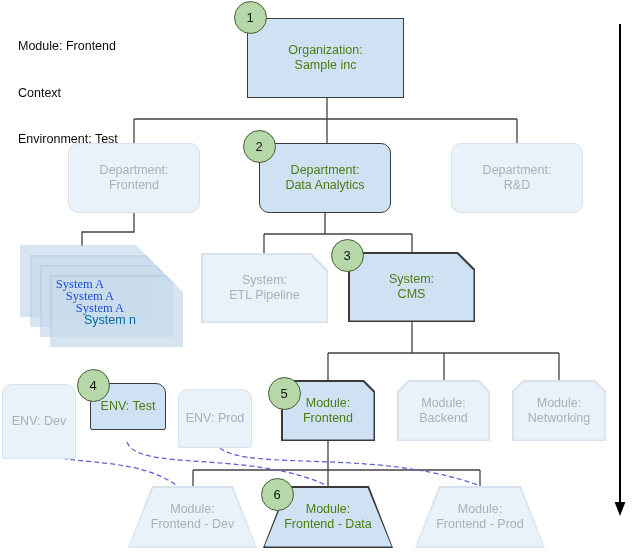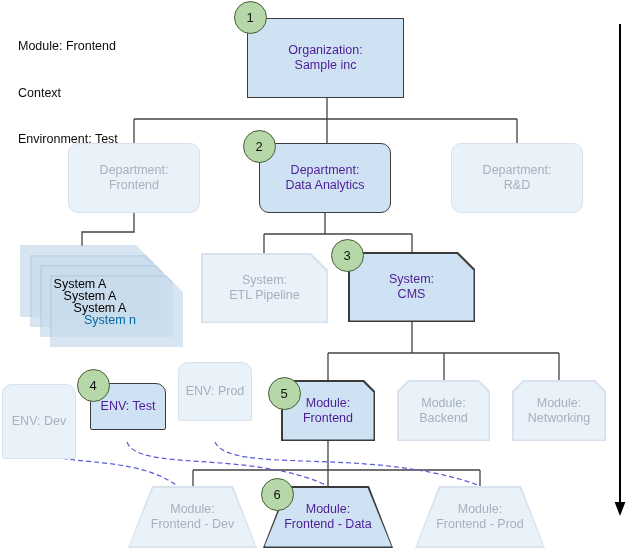--- a/index.html
+++ b/index.html
@@ -16,21 +16,21 @@
     font-size:12.5px;line-height:15.5px;color:#0d0d0d;white-space:pre;
   }
 
   
   .node{position:absolute;z-index:1;}
   .node .txt{
     position:absolute;inset:0;z-index:2;
     display:flex;flex-direction:column;justify-content:center;align-items:center;
     text-align:center;font-size:12.5px;line-height:15px;
   }
-  .active .txt{color:#4c1d95;}
+  .active .txt{color:#4d7c0f;}
   .faded  .txt{color:#a7b1bc;}
 
   
   .rect{background:#cfe2f3;border:1.6px solid #3b3b3b;box-sizing:border-box;}
 
   
   .round{border-radius:10px;box-sizing:border-box;}
   .round.active{background:#cfe2f3;border:1.6px solid #3b3b3b;}
   .round.faded {background:#e9f1f9;border:1px solid #d7e2ee;}
 
@@ -63,21 +63,21 @@
   
   .trap .bg,.trap .fg{
     clip-path:polygon(24px 0,calc(100% - 24px) 0,100% 100%,0 100%);
   }
 
   
   .stacktxt{
     position:absolute;z-index:2;font-size:12.5px;white-space:nowrap;
     transform:translateX(-50%);
   }
-  .stacktxt.light{color:#000000;}
+  .stacktxt.light{color:#1d4ed8;font-family:Liberation Serif, serif;}
   .stacktxt.dark{color:#0369a1;}
 
   
   .badge{
     position:absolute;z-index:3;width:33px;height:33px;border-radius:50%;
     background:#b6d7a8;border:1.5px solid #445c33;box-sizing:border-box;
     display:flex;align-items:center;justify-content:center;
     font-size:13px;color:#111;
   }
 </style>
@@ -181,21 +181,21 @@
   <div class="node env faded" style="left:2px;top:384px;width:74px;height:75px;">
     <div class="txt">
       <span>ENV: Dev</span>
     </div>
   </div>
   <div class="node env active" style="left:90px;top:383px;width:76px;height:47px;">
     <div class="txt">
       <span>ENV: Test</span>
     </div>
   </div>
-  <div class="node env faded" style="left:178px;top:362px;width:74px;height:59px;">
+  <div class="node env faded" style="left:178px;top:389px;width:74px;height:59px;">
     <div class="txt">
       <span>ENV: Prod</span>
     </div>
   </div>
 
   <div class="node shape mod active" style="left:281px;top:380px;width:94px;height:61px;">
     <div class="bg"></div>
       <div class="fg"></div>
     <div class="txt">
       <span>Module:</span>

